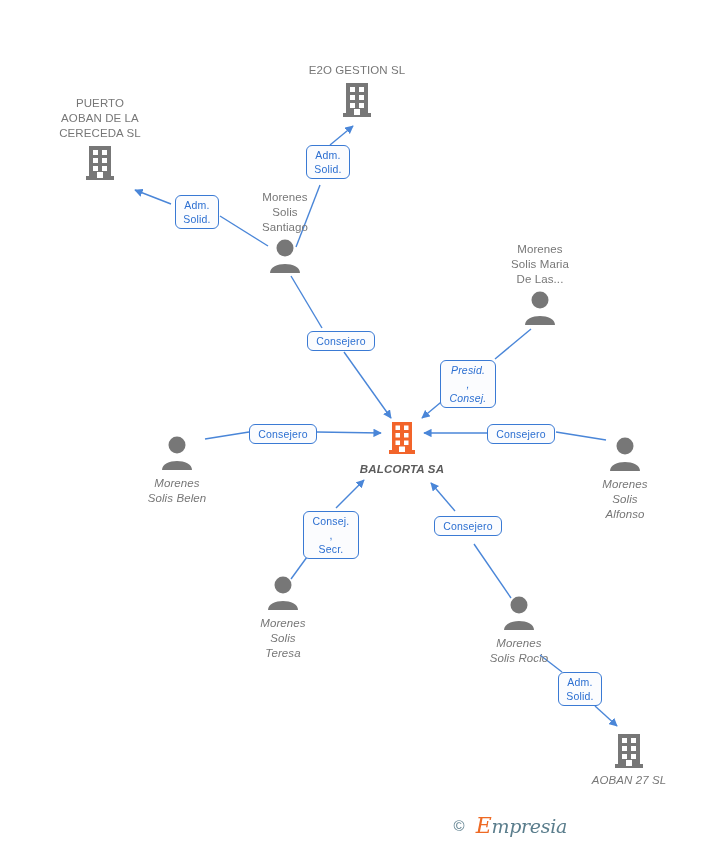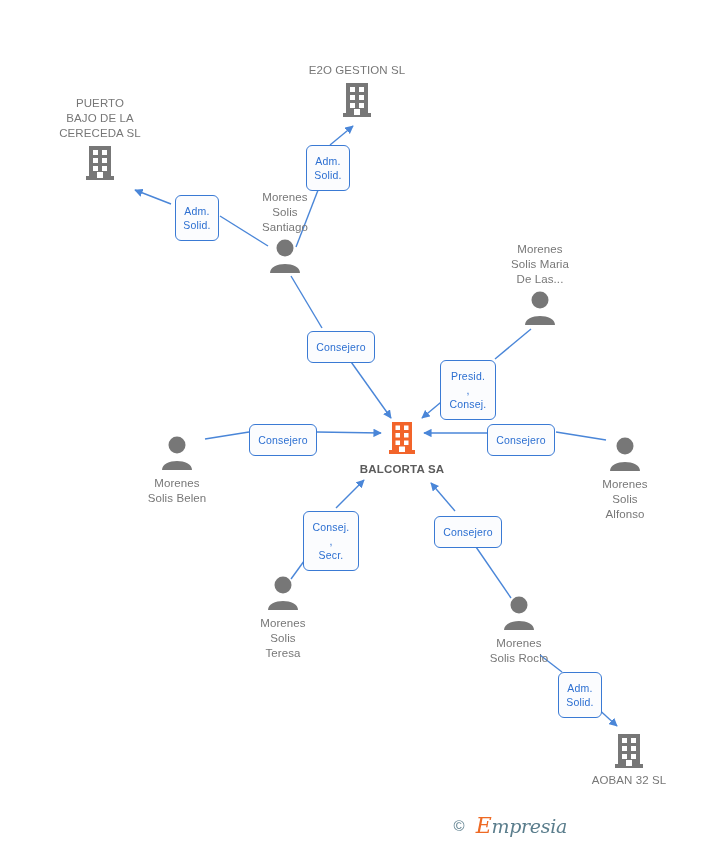--- a/index.html
+++ b/index.html
@@ -49,32 +49,32 @@
     font-size: 11.5px;
     letter-spacing: 0.2px;
   }
   .icon-wrap {
     display: block;
     height: 40px;
     line-height: 0;
   }
   .icon-wrap svg { display: inline-block; }
   .label-top { margin-bottom: 2px; }
-  .label-bottom { margin-top: 2px; }
+  .label-bottom { margin-top: 2px; font-style: italic; }
 
   .edge-label {
     position: absolute;
     border: 1.4px solid #3a7ad4;
     background: #fbfcfe;
     border-radius: 6px;
     color: #2c6fd1;
     font-size: 10.5px;
     line-height: 14px;
     text-align: center;
-    padding: 8px 7px;
+    padding: 2px 7px;
     white-space: pre-line;
     box-sizing: border-box;
     letter-spacing: 0.2px;
   }
 
   #watermark {
     position: absolute;
     right: 10px;
     bottom: 12px;
     display: flex;
@@ -168,21 +168,21 @@
         <rect x="20" y="15" width="5" height="5" fill="#ffffff"></rect>
         <rect x="11" y="23" width="5" height="5" fill="#ffffff"></rect>
         <rect x="20" y="23" width="5" height="5" fill="#ffffff"></rect>
         <rect x="15" y="29" width="6" height="6" fill="#ffffff"></rect>
       </svg>
     </span>
   </div>
 
   <div class="node company" style="left:100px; top:96px;">
     <div class="label label-top">PUERTO
-BAJO DE LA
+AOBAN DE LA
 CERECEDA SL</div>
     <span class="icon-wrap">
       <svg width="36" height="40" viewBox="0 0 36 40">
         <rect x="7" y="3" width="22" height="32" fill="#777777"></rect>
         <rect x="4" y="33" width="28" height="4" fill="#777777"></rect>
         <rect x="11" y="7" width="5" height="5" fill="#ffffff"></rect>
         <rect x="20" y="7" width="5" height="5" fill="#ffffff"></rect>
         <rect x="11" y="15" width="5" height="5" fill="#ffffff"></rect>
         <rect x="20" y="15" width="5" height="5" fill="#ffffff"></rect>
         <rect x="11" y="23" width="5" height="5" fill="#ffffff"></rect>
@@ -286,32 +286,32 @@
         <rect x="4" y="33" width="28" height="4" fill="#777777"></rect>
         <rect x="11" y="7" width="5" height="5" fill="#ffffff"></rect>
         <rect x="20" y="7" width="5" height="5" fill="#ffffff"></rect>
         <rect x="11" y="15" width="5" height="5" fill="#ffffff"></rect>
         <rect x="20" y="15" width="5" height="5" fill="#ffffff"></rect>
         <rect x="11" y="23" width="5" height="5" fill="#ffffff"></rect>
         <rect x="20" y="23" width="5" height="5" fill="#ffffff"></rect>
         <rect x="15" y="29" width="6" height="6" fill="#ffffff"></rect>
       </svg>
     </span>
-    <div class="label label-bottom">AOBAN 32 SL</div>
+    <div class="label label-bottom">AOBAN 27 SL</div>
   </div>
 
   <div class="edge-label" style="left:306px; top:145px; width:44px;">Adm.
 Solid.</div>
 
   <div class="edge-label" style="left:175px; top:195px; width:44px;">Adm.
 Solid.</div>
 
   <div class="edge-label" style="left:307px; top:331px; width:68px;">Consejero</div>
 
-  <div class="edge-label" style="left:440px; top:360px; width:56px;">Presid. ,
+  <div class="edge-label" style="left:440px; top:360px; width:56px;font-style:italic;">Presid. ,
 Consej.</div>
 
   <div class="edge-label" style="left:249px; top:424px; width:68px;">Consejero</div>
 
   <div class="edge-label" style="left:487px; top:424px; width:68px;">Consejero</div>
 
   <div class="edge-label" style="left:303px; top:511px; width:56px;">Consej. ,
 Secr.</div>
 
   <div class="edge-label" style="left:434px; top:516px; width:68px;">Consejero</div>

